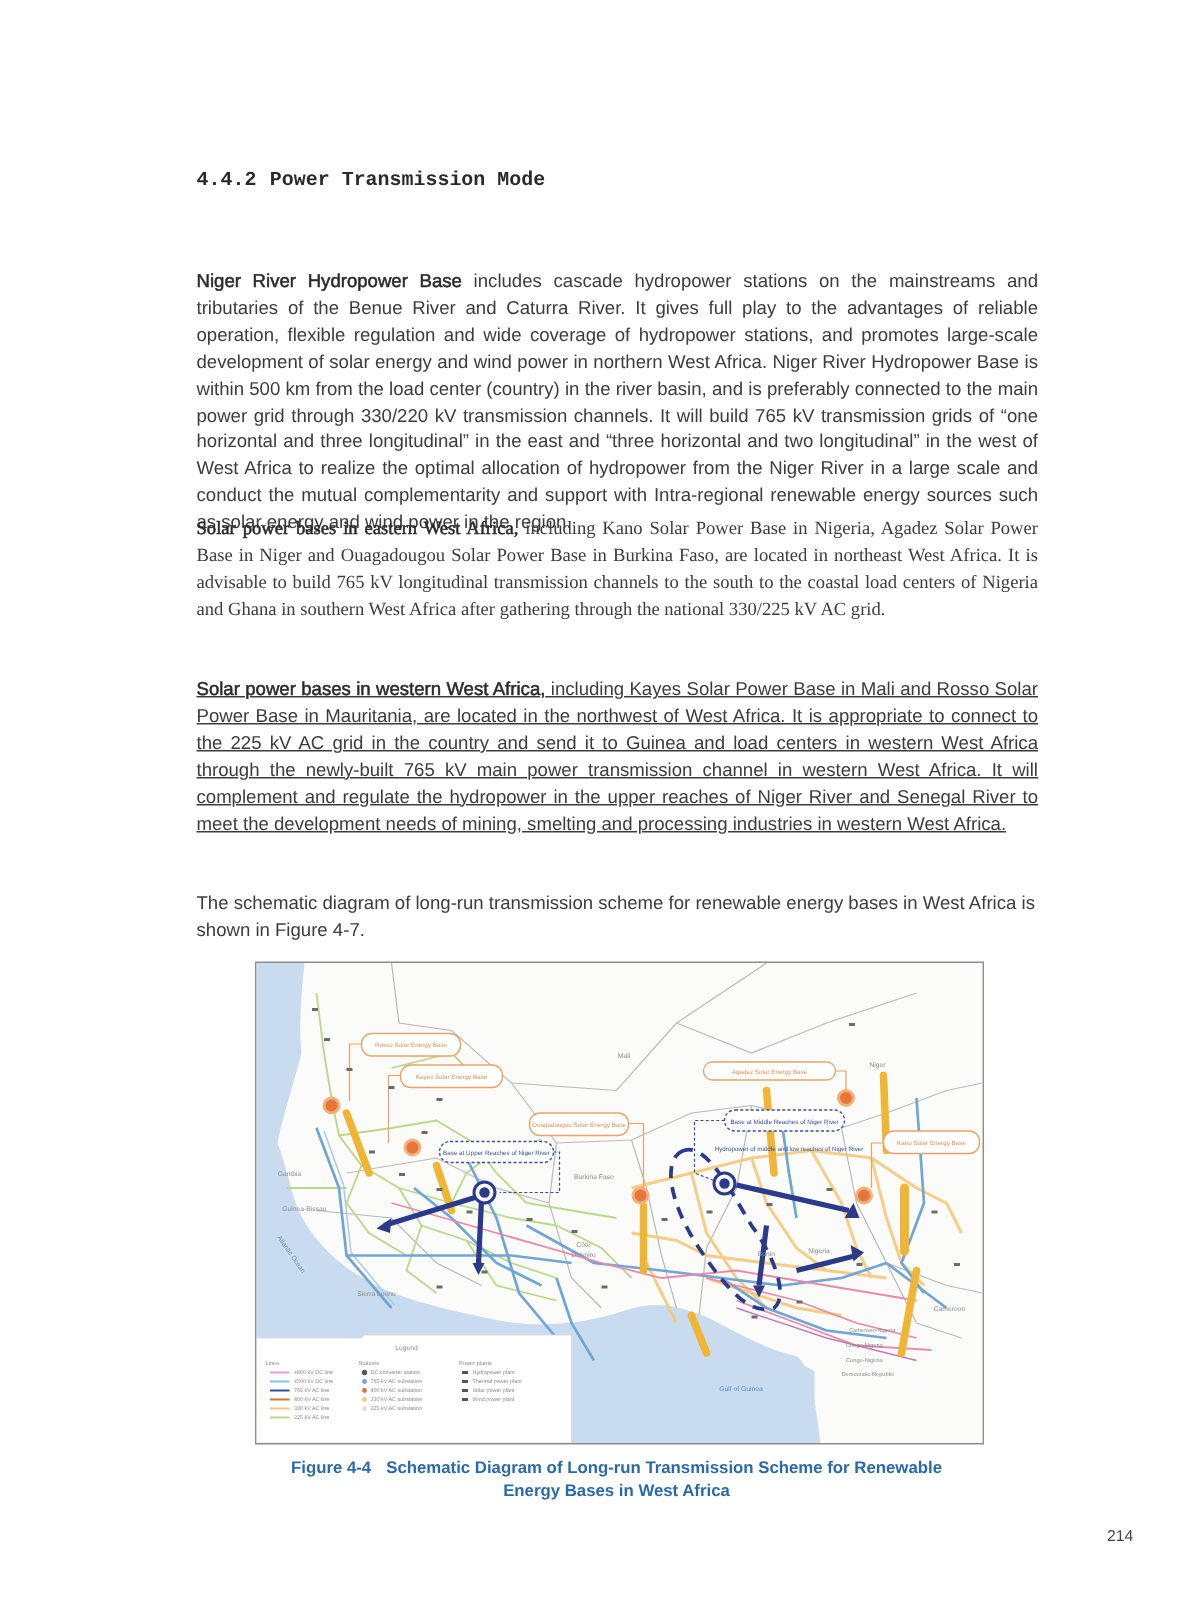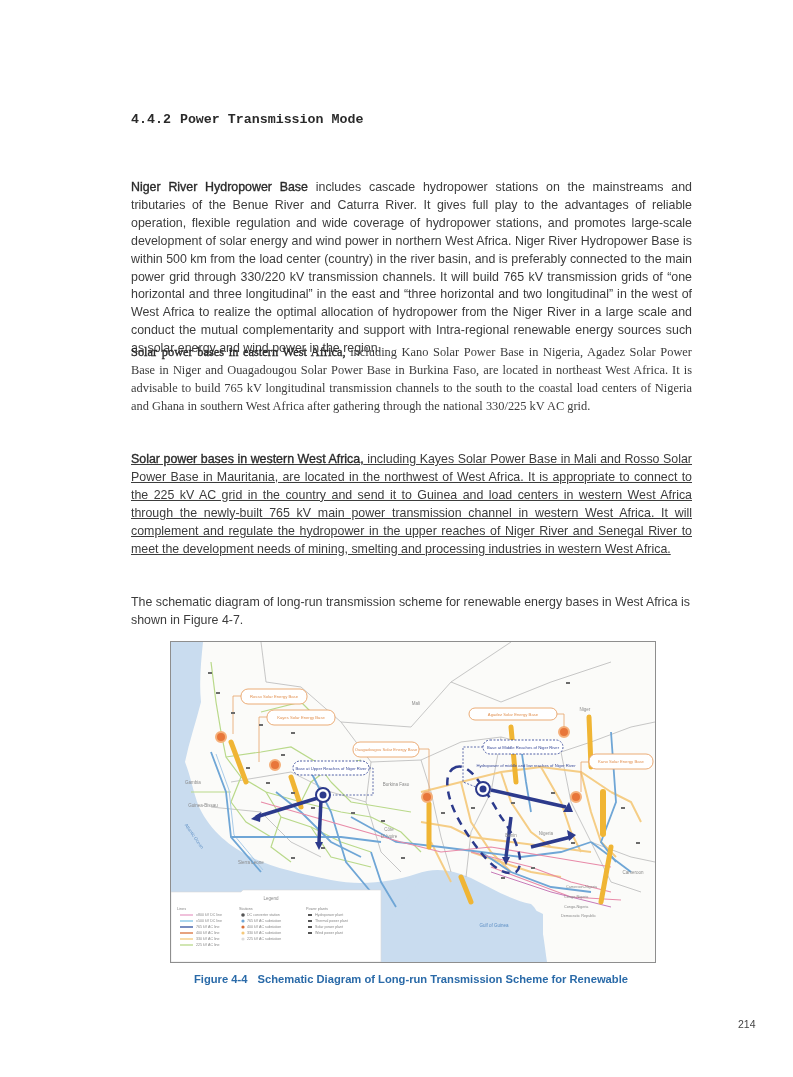--- a/index.html
+++ b/index.html
@@ -293,15 +293,16 @@
         <text x="144" y="280">Thermal power plant</text>
         <text x="144" y="286">Solar power plant</text>
         <text x="144" y="292">Wind power plant</text>
       </g>
     </g>
   </svg>
 </div>
 
 <div class="caption">
   <div><span class="fig-num">Figure 4-4</span><span>Schematic Diagram of Long-run Transmission Scheme for Renewable</span></div>
+  <div>Energy Bases in West Africa</div>
 </div>
 
 <div class="page-number">214</div>
 
 </body></html>

